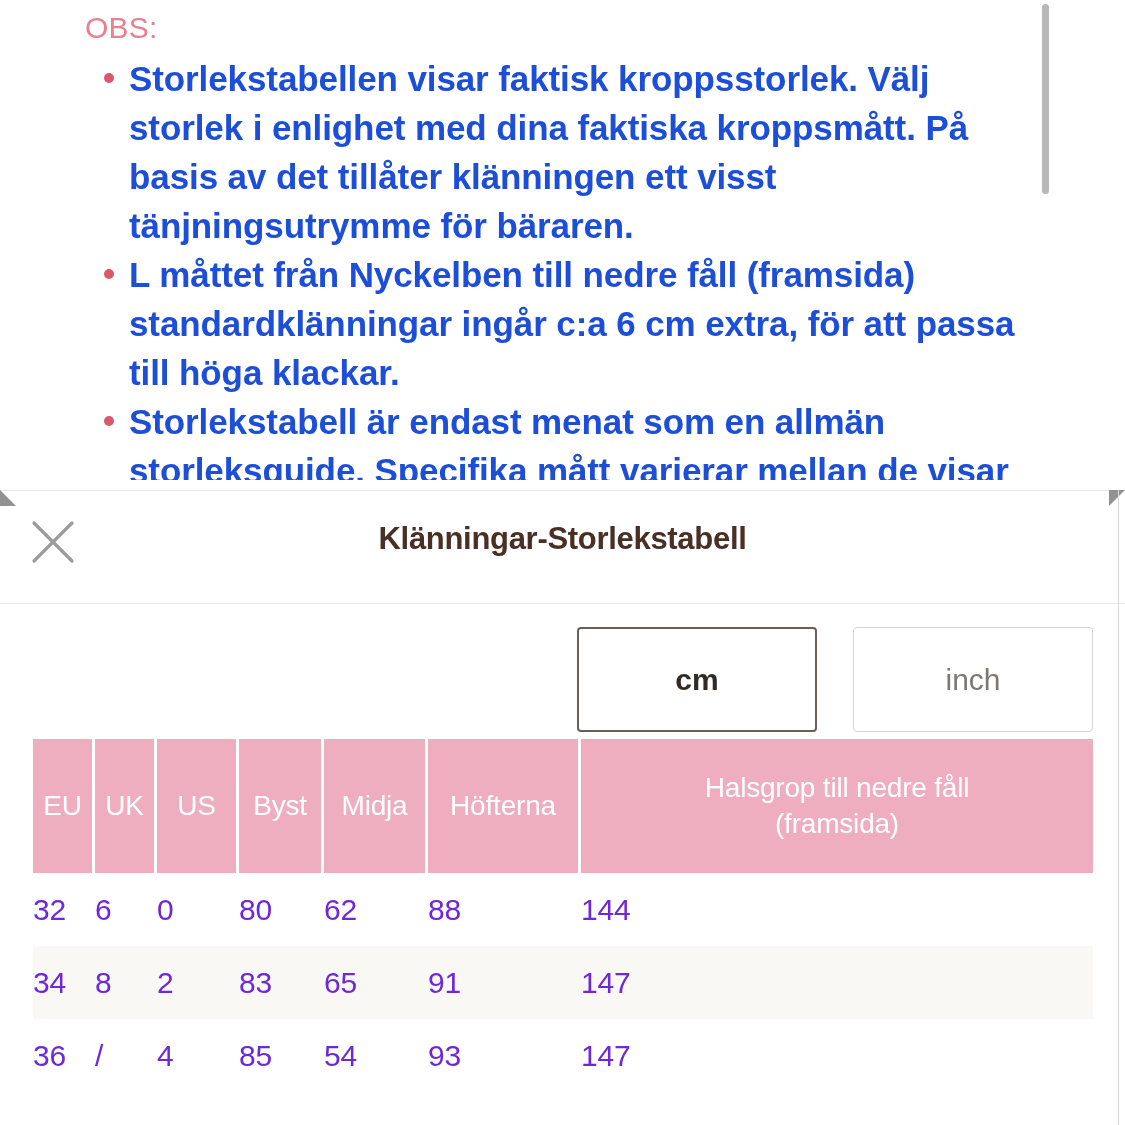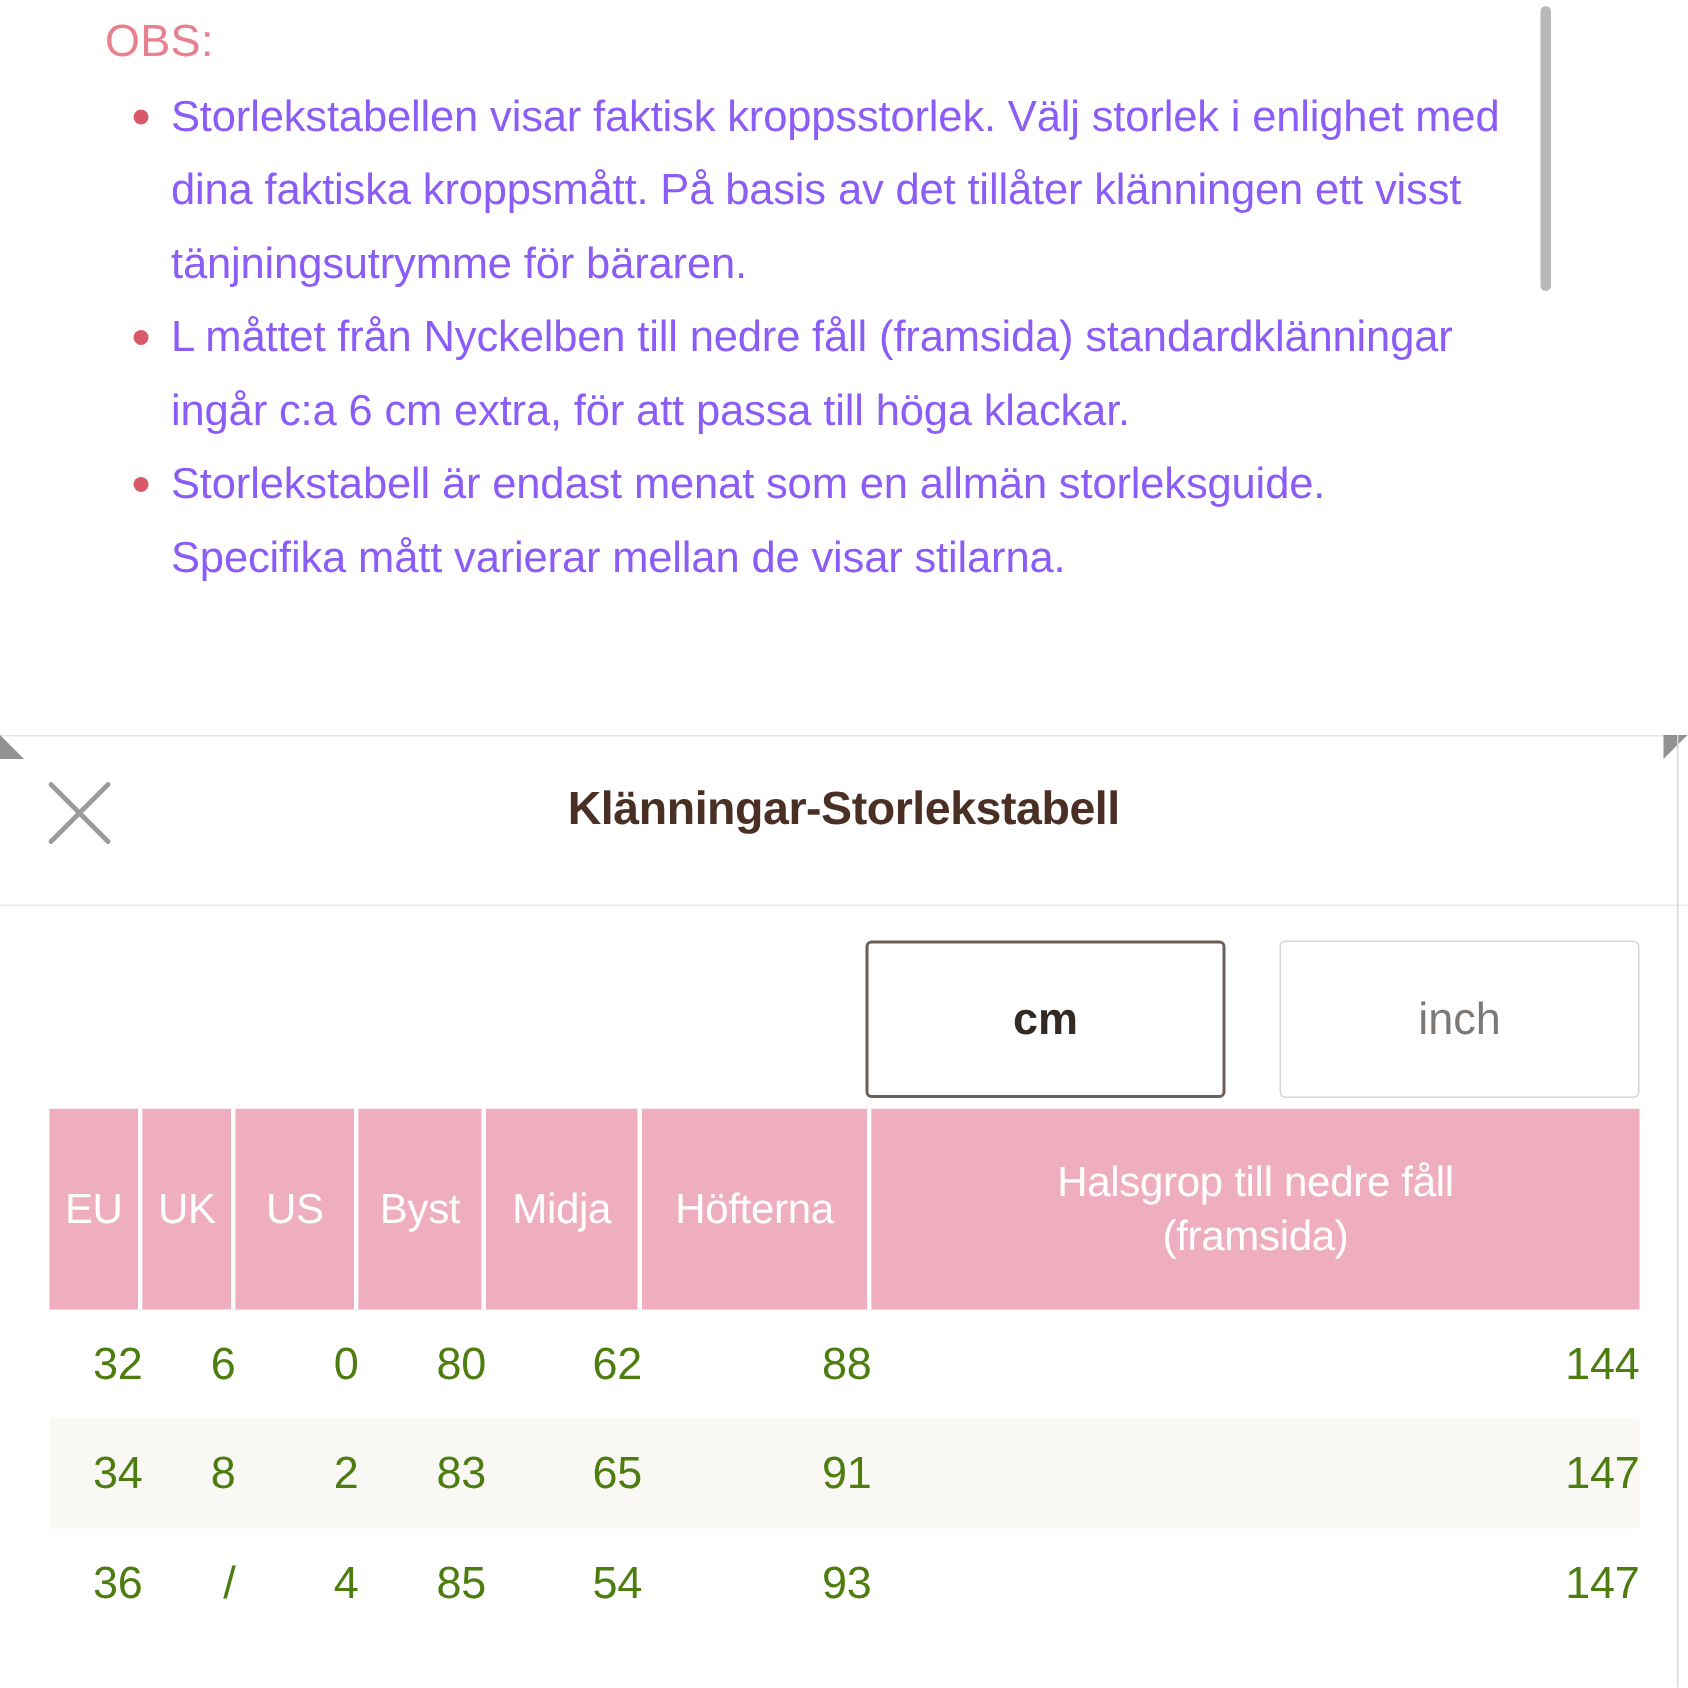--- a/index.html
+++ b/index.html
@@ -15,21 +15,21 @@
   #page {
     position: relative;
     width: 1125px;
     height: 1125px;
     background: #ffffff;
   }
 
   
   .notes-panel {
     position: absolute;
-    left: 1px;
+    left: 16px;
     top: 0;
     width: 1040px;
     height: 480px;
     background: #ffffff;
     overflow: hidden;
     padding-left: 36px;
   }
 
   .notes-inner {
     padding: 8px 40px 0 33px;
@@ -44,24 +44,24 @@
     margin-bottom: 6px;
   }
 
   .note-list {
     list-style: none;
   }
 
   .note-item {
     position: relative;
     padding-left: 44px;
-    color: #8b5cf6;
-    font-size: 29px;
+    color: #1d4ed8;
+    font-size: 35px;
     line-height: 49px;
-    font-weight: 400;
+    font-weight: 700;
     letter-spacing: -0.1px;
   }
 
   .note-bullet {
     position: absolute;
     left: 19px;
     top: 19px;
     width: 10px;
     height: 10px;
     border-radius: 50%;
@@ -214,23 +214,23 @@
     line-height: 36px;
     letter-spacing: -0.2px;
   }
   table.size-table thead th:last-child {
     border-right: none;
     font-size: 28px;
   }
 
   table.size-table tbody td {
     height: 73px;
-    text-align: right;
+    text-align: left;
     vertical-align: middle;
-    color: #4d7c0f;
+    color: #6d28d9;
     font-size: 30px;
     font-weight: 400;
     letter-spacing: -0.2px;
   }
 
   table.size-table tbody tr.row-alt td {
     background: #faf8f4;
   }
 
   col.c-eu    { width: 62px; }

